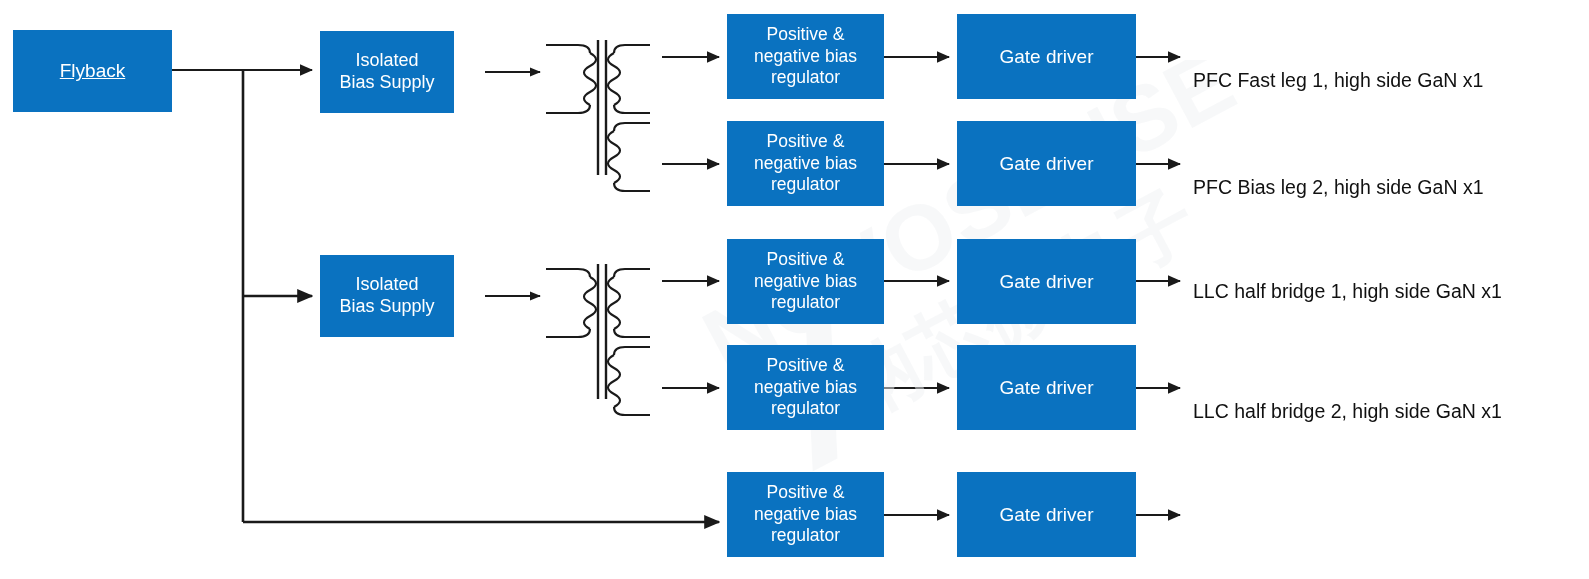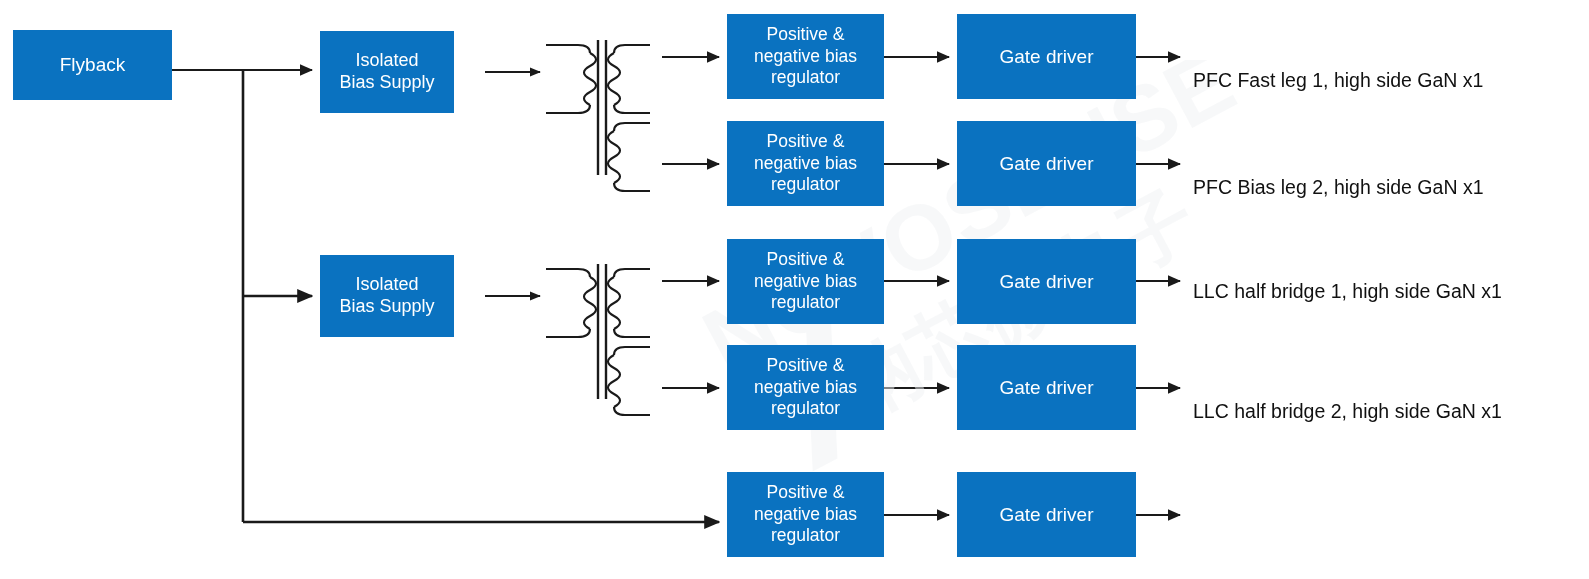--- a/index.html
+++ b/index.html
@@ -29,21 +29,21 @@
     background: #0A72C0;
     color: #ffffff;
     display: flex;
     align-items: center;
     justify-content: center;
     text-align: center;
     line-height: 1.22;
     box-sizing: border-box;
     z-index: 3;
   }
-  .box-flyback   { left: 13px;  top: 30px;  width: 159px; height: 70px; font-size: 19px; }
+  .box-flyback   { left: 13px;  top: 30px;  width: 159px; height: 82px; font-size: 19px; text-decoration: underline; }
   .box-ibs       { left: 320px; width: 134px; height: 82px; font-size: 18px; }
   .box-ibs-1     { top: 31px; }
   .box-ibs-2     { top: 255px; }
   .box-reg       { left: 727px; width: 157px; height: 85px; font-size: 17.5px; }
   .box-gd        { left: 957px; width: 179px; height: 85px; font-size: 19px; }
   .out-label {
     position: absolute;
     left: 1193px;
     color: #111111;
     font-size: 19.5px;

